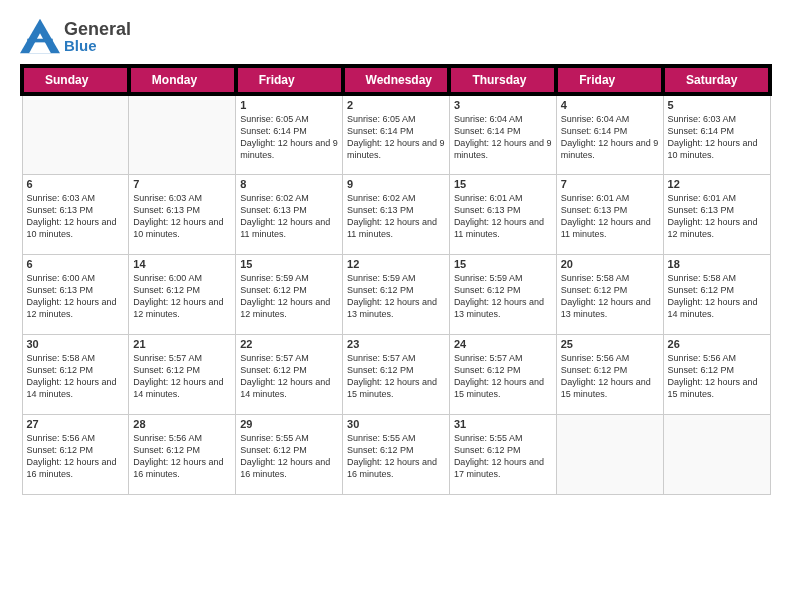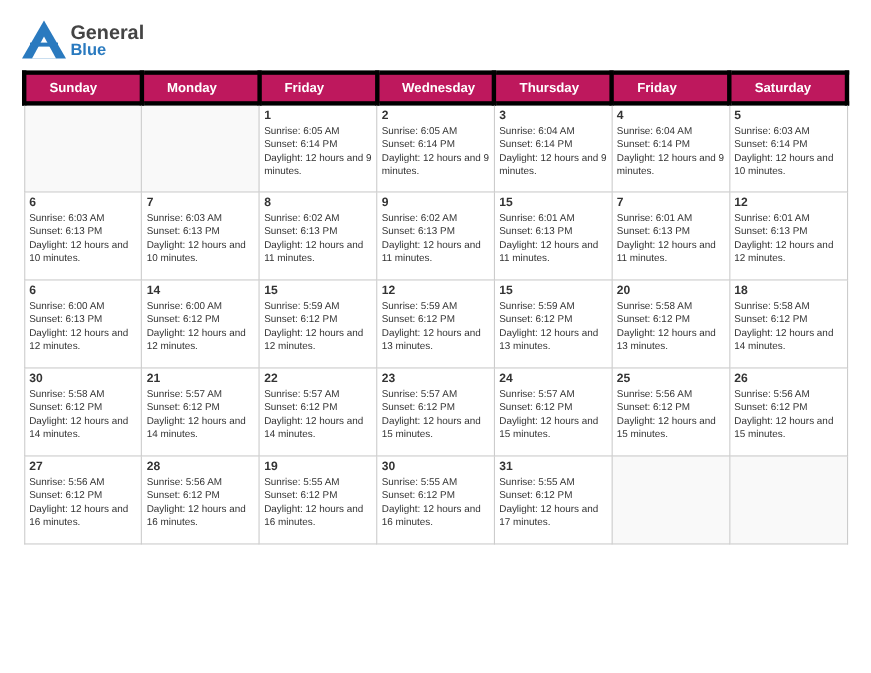--- a/index.html
+++ b/index.html
@@ -302,21 +302,21 @@
 Sunset: 6:12 PM
 Daylight: 12 hours and 16 minutes.</div>
           </td>
           <td>
             <span class="day-number">28</span>
             <div class="day-info">Sunrise: 5:56 AM
 Sunset: 6:12 PM
 Daylight: 12 hours and 16 minutes.</div>
           </td>
           <td>
-            <span class="day-number">19</span>
+            <span class="day-number">29</span>
             <div class="day-info">Sunrise: 5:55 AM
 Sunset: 6:12 PM
 Daylight: 12 hours and 16 minutes.</div>
           </td>
           <td>
             <span class="day-number">30</span>
             <div class="day-info">Sunrise: 5:55 AM
 Sunset: 6:12 PM
 Daylight: 12 hours and 16 minutes.</div>
           </td>

